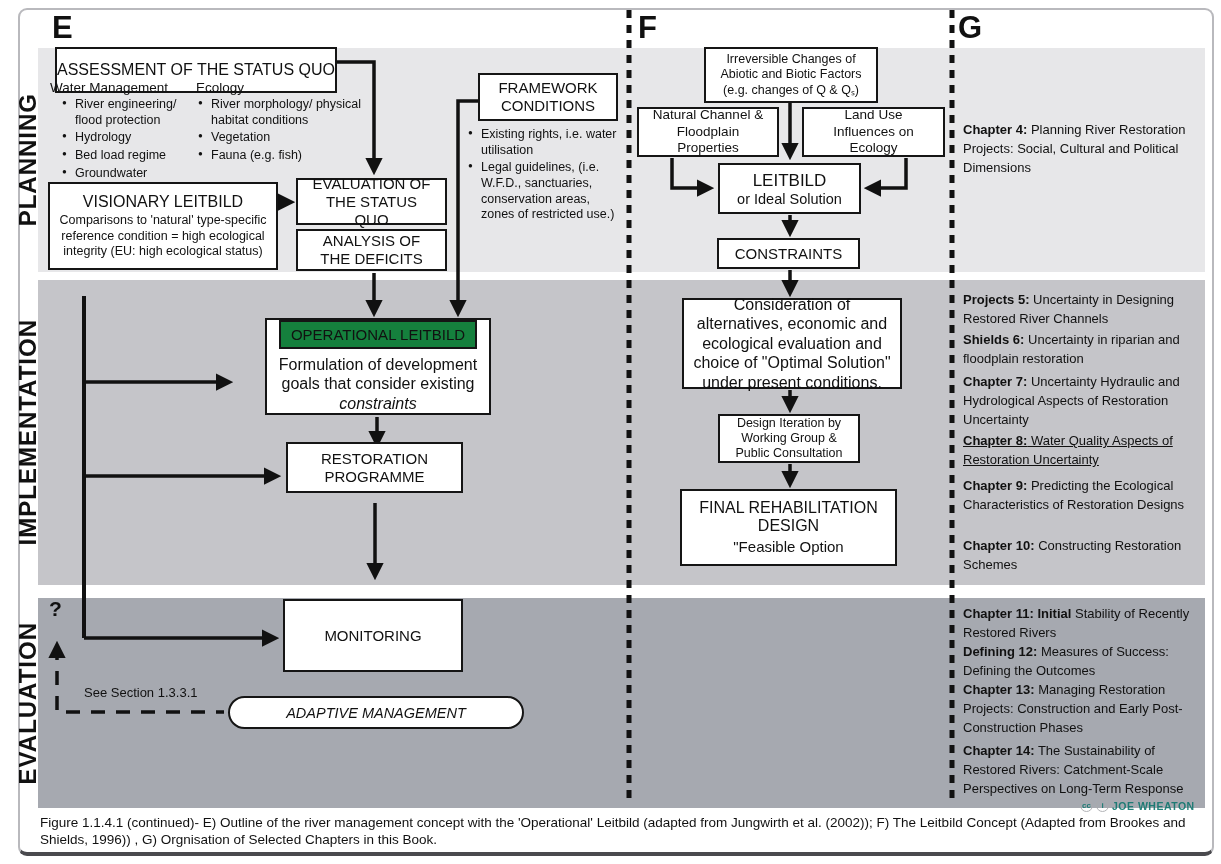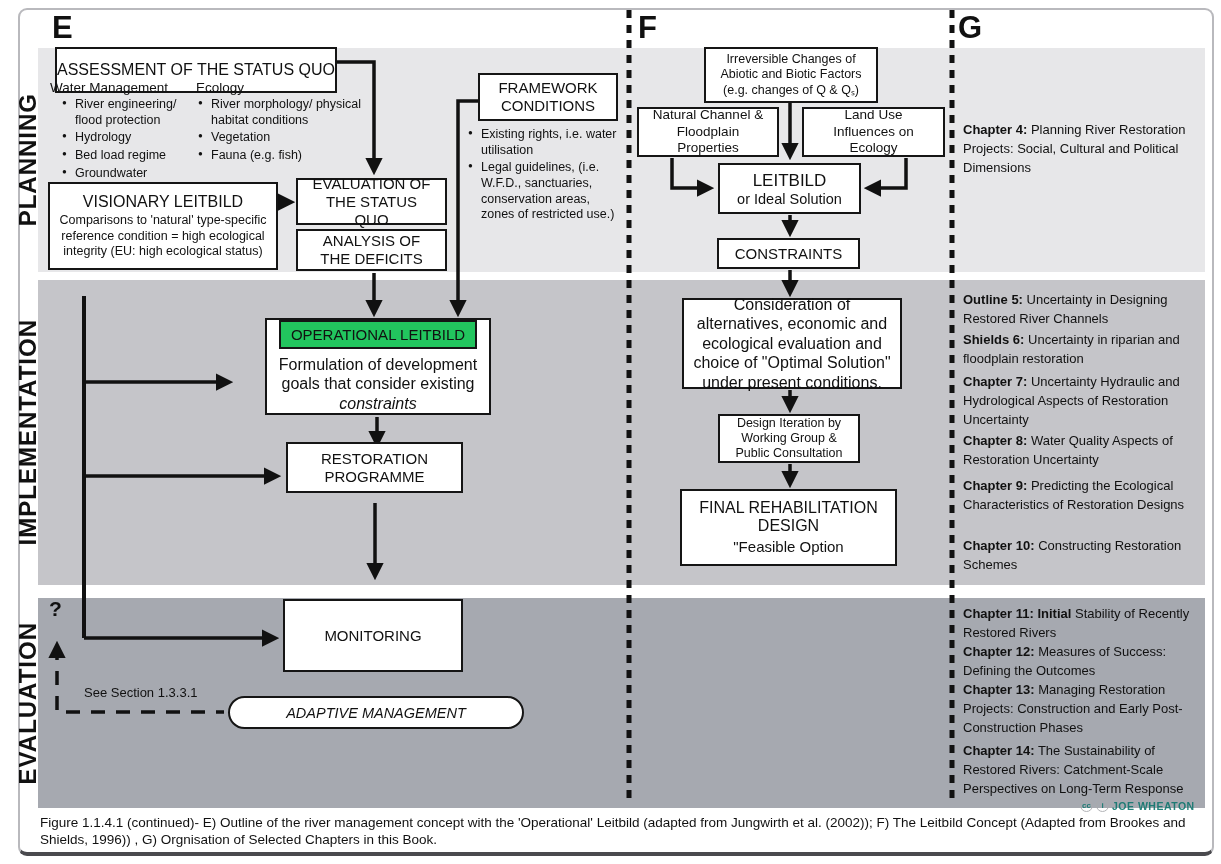--- a/index.html
+++ b/index.html
@@ -17,21 +17,21 @@
   .collabel{position:absolute;top:10px;font-size:31px;font-weight:800;}
   .box{position:absolute;background:#fff;border:2px solid #151515;display:flex;flex-direction:column;align-items:center;justify-content:center;text-align:center;box-sizing:border-box;}
   .t16{font-size:16px;line-height:1.15;}
   .t15{font-size:15px;line-height:1.2;}
   .t13{font-size:16px;line-height:1.22;}
   .t125{font-size:12.5px;line-height:1.22;}
   .heading{position:absolute;font-size:13.5px;}
   ul.blt{position:absolute;margin:0;padding:0;list-style:none;font-size:12.5px;line-height:1.25;}
   ul.blt li{position:relative;padding-left:13px;margin-bottom:2px;}
   ul.blt li::before{content:"●";position:absolute;left:0;top:1px;font-size:8px;}
-  .innerbox{border:2px solid #151515;background:#22c55e;padding:4px 10px;margin-bottom:6px;font-size:15px;}
+  .innerbox{border:2px solid #151515;background:#15803d;padding:4px 10px;margin-bottom:6px;font-size:15px;}
   .pill{position:absolute;background:#fff;border:2px solid #151515;border-radius:17px;display:flex;align-items:center;justify-content:center;font-style:italic;font-size:14.5px;box-sizing:border-box;}
   .chapter{position:absolute;left:963px;width:244px;font-size:13px;line-height:19px;text-align:left;}
   .chapter b{font-weight:700;}
   .caption{position:absolute;left:40px;top:814px;width:1164px;font-size:13.5px;line-height:1.28;}
   .qmark{position:absolute;left:49px;top:597px;font-size:21px;font-weight:700;}
   .seesec{position:absolute;left:84px;top:685px;font-size:13px;}
   .wm{position:absolute;left:1080px;top:799px;display:flex;align-items:center;gap:3px;color:#0f766e;opacity:.9;}
   .wm .cc{width:13px;height:13px;border:1.3px solid #a9aaad;border-radius:50%;font-size:8px;font-weight:700;display:flex;align-items:center;justify-content:center;box-sizing:border-box;}
   .wm .nm{font-size:10.5px;font-weight:700;letter-spacing:.5px;}
   svg.overlay{position:absolute;left:0;top:0;pointer-events:none;}
@@ -176,28 +176,28 @@
 <div class="box t125" style="left:718px;top:414px;width:142px;height:49px;padding:0 5px;">
     <span>Design Iteration by Working Group &amp; Public Consultation</span>
   </div>
 
 <div class="box" style="left:680px;top:489px;width:217px;height:77px;padding:2px 9px;">
   <div class="t16">FINAL REHABILITATION DESIGN</div>
   <div class="t15" style="margin-top:3px;">"Feasible Option</div>
 </div>
 
 <div class="chapter" style="top:120px;"><b>Chapter 4:</b><span> Planning River Restoration Projects: Social, Cultural and Political Dimensions</span></div>
-<div class="chapter" style="top:290px;"><b>Outline 5:</b><span> Uncertainty in Designing Restored River Channels</span></div>
+<div class="chapter" style="top:290px;"><b>Projects 5:</b><span> Uncertainty in Designing Restored River Channels</span></div>
 <div class="chapter" style="top:330px;"><b>Shields 6:</b><span> Uncertainty in riparian and floodplain restoration</span></div>
 <div class="chapter" style="top:372px;"><b>Chapter 7:</b><span> Uncertainty Hydraulic and Hydrological Aspects of Restoration Uncertainty</span></div>
-<div class="chapter" style="top:431px;"><b>Chapter 8:</b><span> Water Quality Aspects of Restoration Uncertainty</span></div>
+<div class="chapter" style="top:431px;text-decoration:underline;"><b>Chapter 8:</b><span> Water Quality Aspects of Restoration Uncertainty</span></div>
 <div class="chapter" style="top:476px;"><b>Chapter 9:</b><span> Predicting the Ecological Characteristics of Restoration Designs</span></div>
 <div class="chapter" style="top:536px;"><b>Chapter 10:</b><span> Constructing Restoration Schemes</span></div>
 <div class="chapter" style="top:604px;"><b>Chapter 11: Initial</b><span> Stability of Recently Restored Rivers</span></div>
-<div class="chapter" style="top:642px;"><b>Chapter 12:</b><span> Measures of Success: Defining the Outcomes</span></div>
+<div class="chapter" style="top:642px;"><b>Defining 12:</b><span> Measures of Success: Defining the Outcomes</span></div>
 <div class="chapter" style="top:680px;"><b>Chapter 13:</b><span> Managing Restoration Projects:  Construction and Early Post-Construction Phases</span></div>
 <div class="chapter" style="top:741px;"><b>Chapter 14:</b><span> The Sustainability of Restored Rivers: Catchment-Scale Perspectives on Long-Term Response</span></div>
 
 <div class="wm">
   <span class="cc">cc</span>
   <span class="cc">i</span>
   <span class="nm">JOE WHEATON</span>
 </div>
 
 <div class="caption">Figure 1.1.4.1 (continued)- E) Outline of the river management concept with the 'Operational' Leitbild (adapted from Jungwirth et al. (2002)); F) The Leitbild Concept (Adapted from Brookes and Shields, 1996)) , G) Orgnisation of Selected Chapters in this Book.</div>

